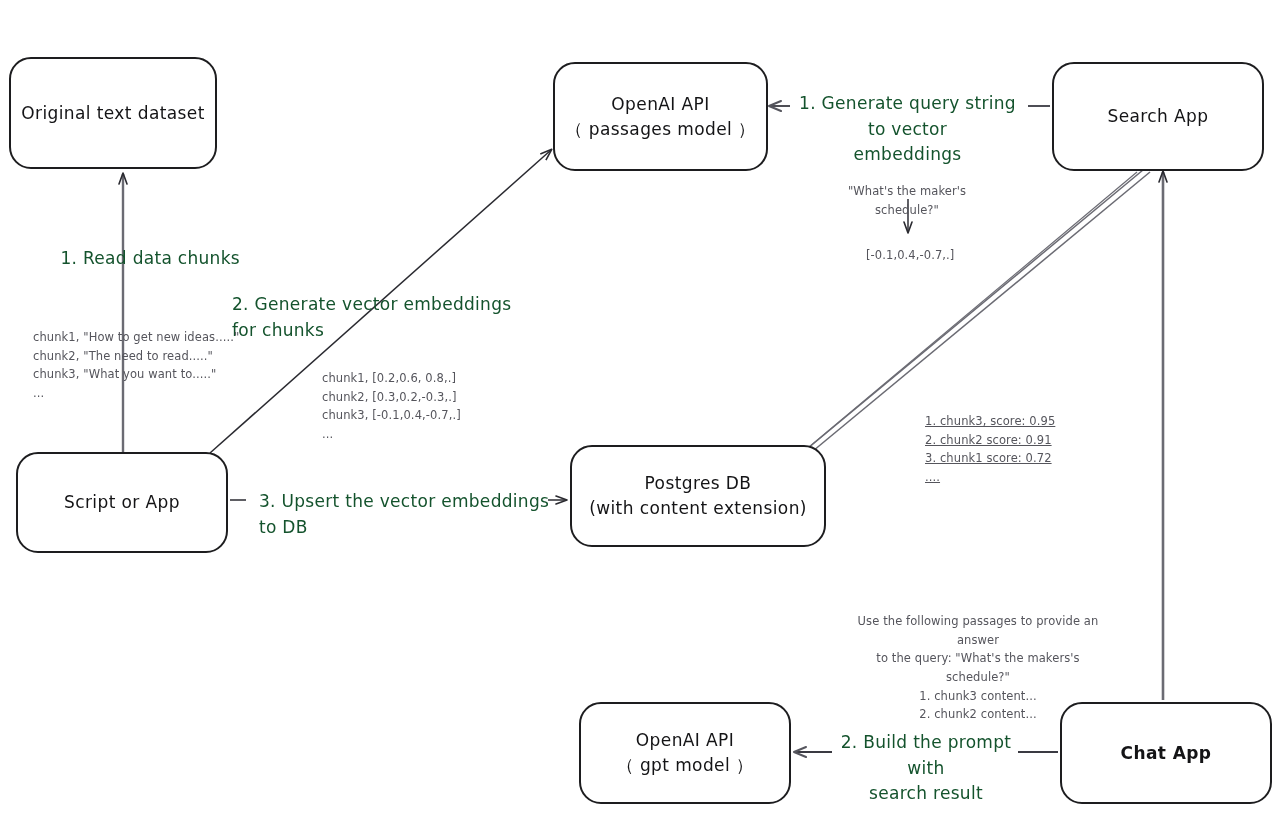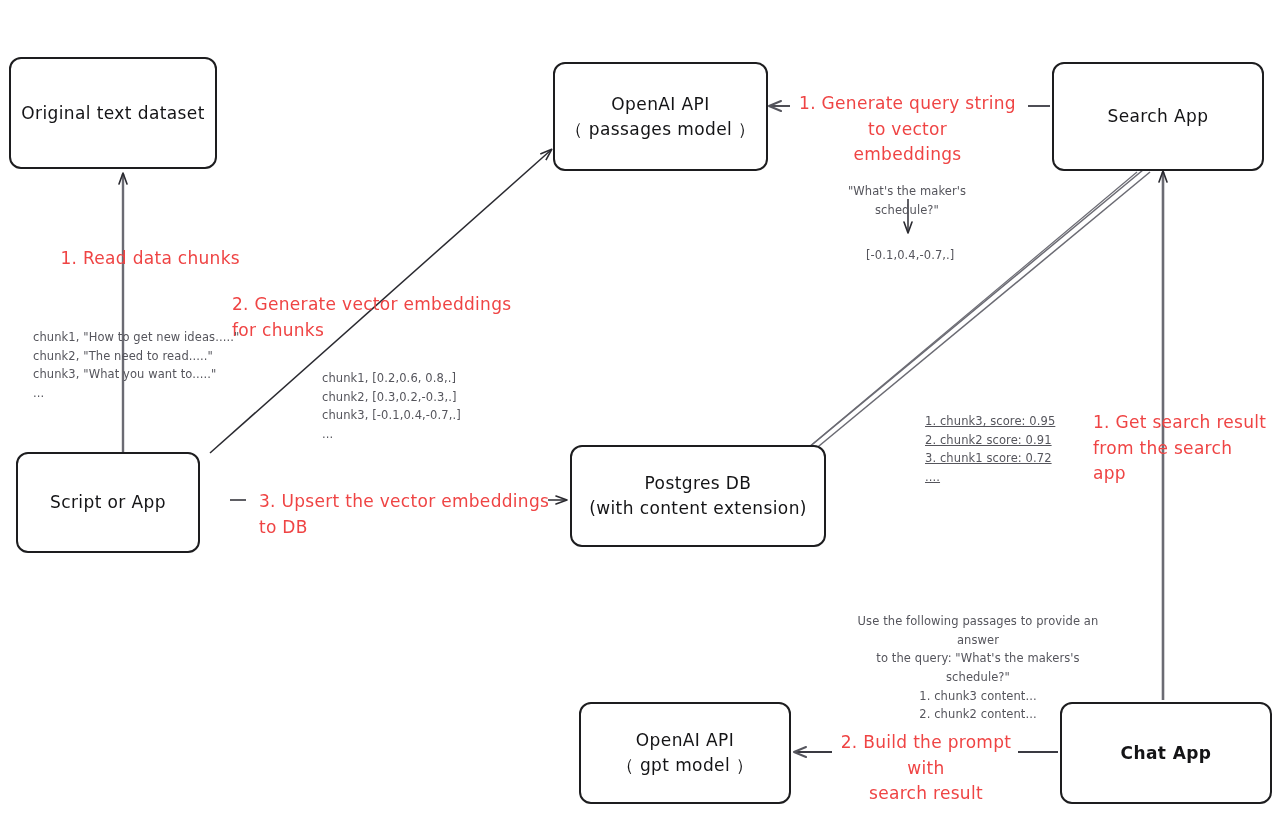--- a/index.html
+++ b/index.html
@@ -22,39 +22,39 @@
     left: 0;
     top: 0;
     width: 1280px;
     height: 832px;
     pointer-events: none;
   }
   .node {
     position: absolute;
     box-sizing: border-box;
     border: 2px solid #1d1d1f;
-    border-radius: 12px;
+    border-radius: 22px;
     background: #ffffff;
     display: flex;
     flex-direction: column;
     align-items: center;
     justify-content: center;
     text-align: center;
     color: #141416;
     font-family: "DejaVu Sans", sans-serif;
     font-size: 17px;
     line-height: 1.45;
     letter-spacing: 0.4px;
   }
   .node .ln2 {
     display: block;
   }
   .edge-label {
     position: absolute;
-    color: #ef4444;
+    color: #14532d;
     font-family: "DejaVu Sans", sans-serif;
     font-size: 17px;
     line-height: 1.5;
     letter-spacing: 0.3px;
     text-align: center;
     white-space: pre-line;
   }
   .note {
     position: absolute;
     color: #55555c;
@@ -66,21 +66,21 @@
     text-align: left;
   }
   .note.center {
     text-align: center;
   }
 
   
   #node-original-dataset { left: 9px;   top: 57px;  width: 208px; height: 112px; }
   #node-openai-embed     { left: 553px; top: 62px;  width: 215px; height: 109px; }
   #node-search-app       { left: 1052px;top: 62px;  width: 212px; height: 109px; }
-  #node-script-app       { left: 16px;  top: 452px; width: 184px; height: 101px; }
+  #node-script-app       { left: 16px;  top: 452px; width: 212px; height: 101px; }
   #node-postgres-db      { left: 570px; top: 445px; width: 256px; height: 102px; }
   #node-openai-gpt       { left: 579px; top: 702px; width: 212px; height: 102px; }
   #node-chat-app         { left: 1060px;top: 702px; width: 212px; height: 102px; font-weight: bold; }
 
   
   #label-read-chunks      { left: 50px;  top: 246px; width: 190px; text-align: right; }
   #label-generate-embed   { left: 232px; top: 286px; width: 300px; text-align: left; margin-top: 6px; }
   #label-upsert           { left: 243px; top: 489px; width: 310px; text-align: left; margin-left: 16px; }
   #label-generate-query   { left: 790px; top: 91px;  width: 235px; }
   #label-search-db        { left: 826px; top: 311px; width: 310px; text-align: left; }
@@ -185,22 +185,20 @@
   <div class="edge-label" id="label-read-chunks">1. Read data chunks</div>
 
   <div class="edge-label" id="label-generate-embed">2. Generate vector embeddings for chunks</div>
 
   <div class="edge-label" id="label-upsert">3. Upsert the vector embeddings  to DB</div>
 
   <div class="edge-label" id="label-generate-query">1. Generate query string to vector
 embeddings</div>
 
 
-  <div class="edge-label" id="label-get-search-res">1. Get search result
-from the search app</div>
 
   <div class="edge-label" id="label-build-prompt">2. Build the prompt with
 search result</div>
 
   <div class="note" id="note-chunks">chunk1, "How to get new ideas....."
 chunk2, "The need to read....."
 chunk3, "What you want to....."
 ...</div>
 
   <div class="note" id="note-chunk-vectors">chunk1, [0.2,0.6, 0.8,.]

